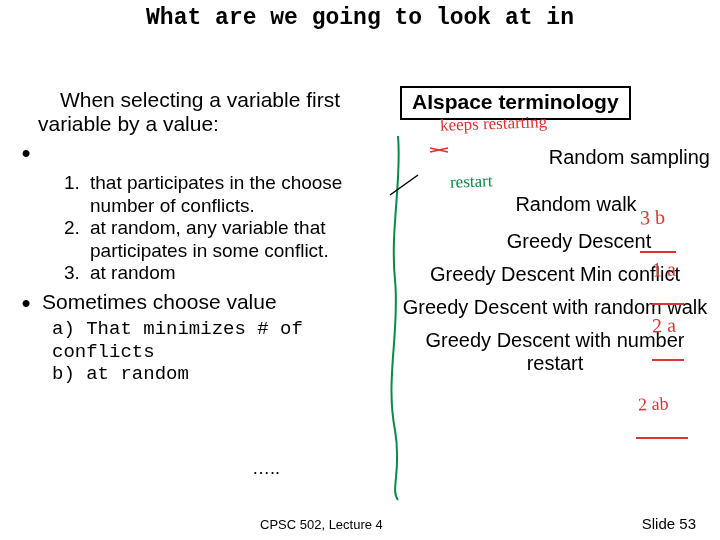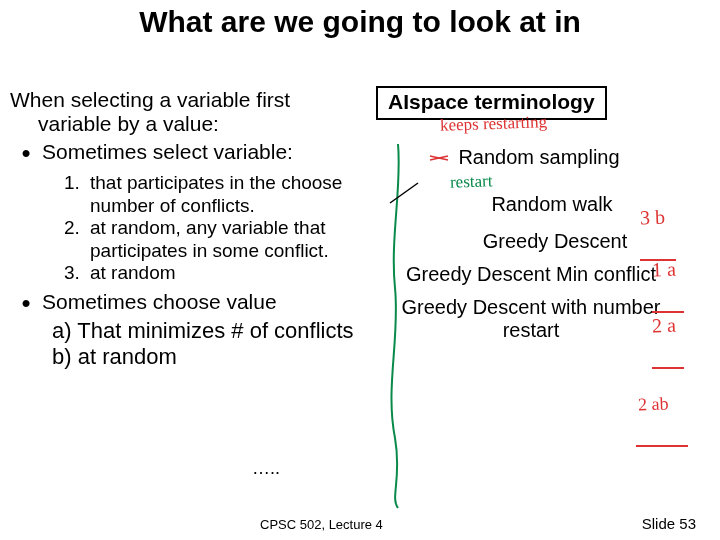--- a/index.html
+++ b/index.html
@@ -1,29 +1,29 @@
 <!DOCTYPE html>
 <html><head>
 <meta charset="utf-8">
 <style>
   * { box-sizing: border-box; margin: 0; padding: 0; }
   html, body { width: 720px; height: 540px; font-family: Arial, Helvetica, sans-serif; background: #fff; color: #000; overflow: hidden; }
   .slide { position: relative; width: 720px; height: 540px; }
-  .title { font-size: 30px; font-weight: bold; text-align: center; line-height: 1.05; margin-top: 6px; }
+  .title { font-size: 23px; font-weight: bold; text-align: center; line-height: 1.05; margin-top: 6px; font-family: Liberation Mono, monospace; }
   .content { position: absolute; top: 82px; left: 10px; width: 380px; font-size: 21px; line-height: 1.15; }
-  .intro { padding-left: 0; }
+  .intro { padding-left: 0; text-align: center; }
   .intro-line2 { padding-left: 28px; }
   .bullet-row { display: flex; align-items: flex-start; margin-top: 4px; }
   .bullet-dot { width: 32px; text-align: center; font-size: 26px; line-height: 1; }
   .bullet-text { flex: 1; }
   .numlist { margin: 6px 0 0 54px; font-size: 19px; line-height: 1.18; }
   .numitem { display: flex; }
   .numitem .n { width: 26px; flex-shrink: 0; }
-  .sublist { margin: 2px 0 10px 42px; font-size: 22px; line-height: 1.18; }
-  .right { position: absolute; top: 80px; left: 376px; width: 310px; }
+  .sublist { margin: 2px 0 10px 42px; font-size: 19px; line-height: 1.18; font-family: Liberation Mono, monospace; }
+  .right { position: absolute; top: 80px; left: 400px; width: 310px; }
   .term-box { border: 2px solid #000; padding: 2px 10px 4px 10px; font-weight: bold; font-size: 21px; display: inline-block; background: #fff; }
   .term-list { font-size: 20px; margin-top: 26px; }
   .term-list div { margin-bottom: 10px; text-align: center; }
   .hand { position: absolute; font-family: 'Comic Sans MS', cursive; transform: rotate(-2deg); }
   .hand-red { color: #d33; }
   .hand-green { color: #0a8a4a; }
   .footer-left { position: absolute; bottom: 14px; left: 260px; font-size: 13px; }
   .footer-right { position: absolute; bottom: 14px; right: 24px; font-size: 15px; }
   svg.scribble { position: absolute; pointer-events: none; }
 </style>
@@ -34,21 +34,20 @@
   <div class="title">
     <span>What are we going to look at in</span><br>
   </div>
 
   <div class="content">
     <div class="intro">When selecting a variable first</div>
     <div class="intro-line2">variable by a value:</div>
 
     <div class="bullet-row">
       <div class="bullet-dot">•</div>
-      <div class="bullet-text">Sometimes select variable:</div>
     </div>
     <div class="numlist">
       <div class="numitem">
           <span class="n">1.</span>
           <span>that participates in the choose number of conflicts.</span>
         </div>
       <div class="numitem">
           <span class="n">2.</span>
           <span>at random, any variable that participates in some conflict.</span>
         </div>
@@ -64,24 +63,25 @@
     </div>
     <div class="sublist">
       <div>a) <span>That minimizes # of conflicts</span></div>
       <div>b) <span>at random</span></div>
     </div>
   </div>
 
   <div class="right">
     <div class="term-box">AIspace terminology</div>
     <div class="term-list">
-      <div style="text-align:center; margin-left:16px;">Random sampling</div>
+      <div style="text-align:right; margin-left:16px;">Random sampling</div>
       <div style="text-align:center; margin-left:42px; margin-top:24px;">Random walk</div>
       <div style="text-align:center; margin-left:48px; margin-top:14px;">Greedy Descent</div>
       <div style="margin-top:8px;">Greedy Descent Min conflict</div>
+      <div style="margin-top:10px;">Greedy Descent with random walk</div>
       <div style="margin-top:4px;">Greedy Descent with number restart</div>
     </div>
   </div>
 
   <span class="hand hand-red" style="top:108px; left:440px; font-size:17px;">keeps restarting</span>
   <span class="hand hand-green" style="top:166px; left:450px; font-size:17px;">restart</span>
   <span class="hand hand-red" style="top:200px; left:640px; font-size:20px;">3 b</span>
   <span class="hand hand-red" style="top:252px; left:652px; font-size:20px;">1 a</span>
   <span class="hand hand-red" style="top:308px; left:652px; font-size:20px;">2 a</span>
   <span class="hand hand-red" style="top:388px; left:638px; font-size:18px;">2 ab</span>

